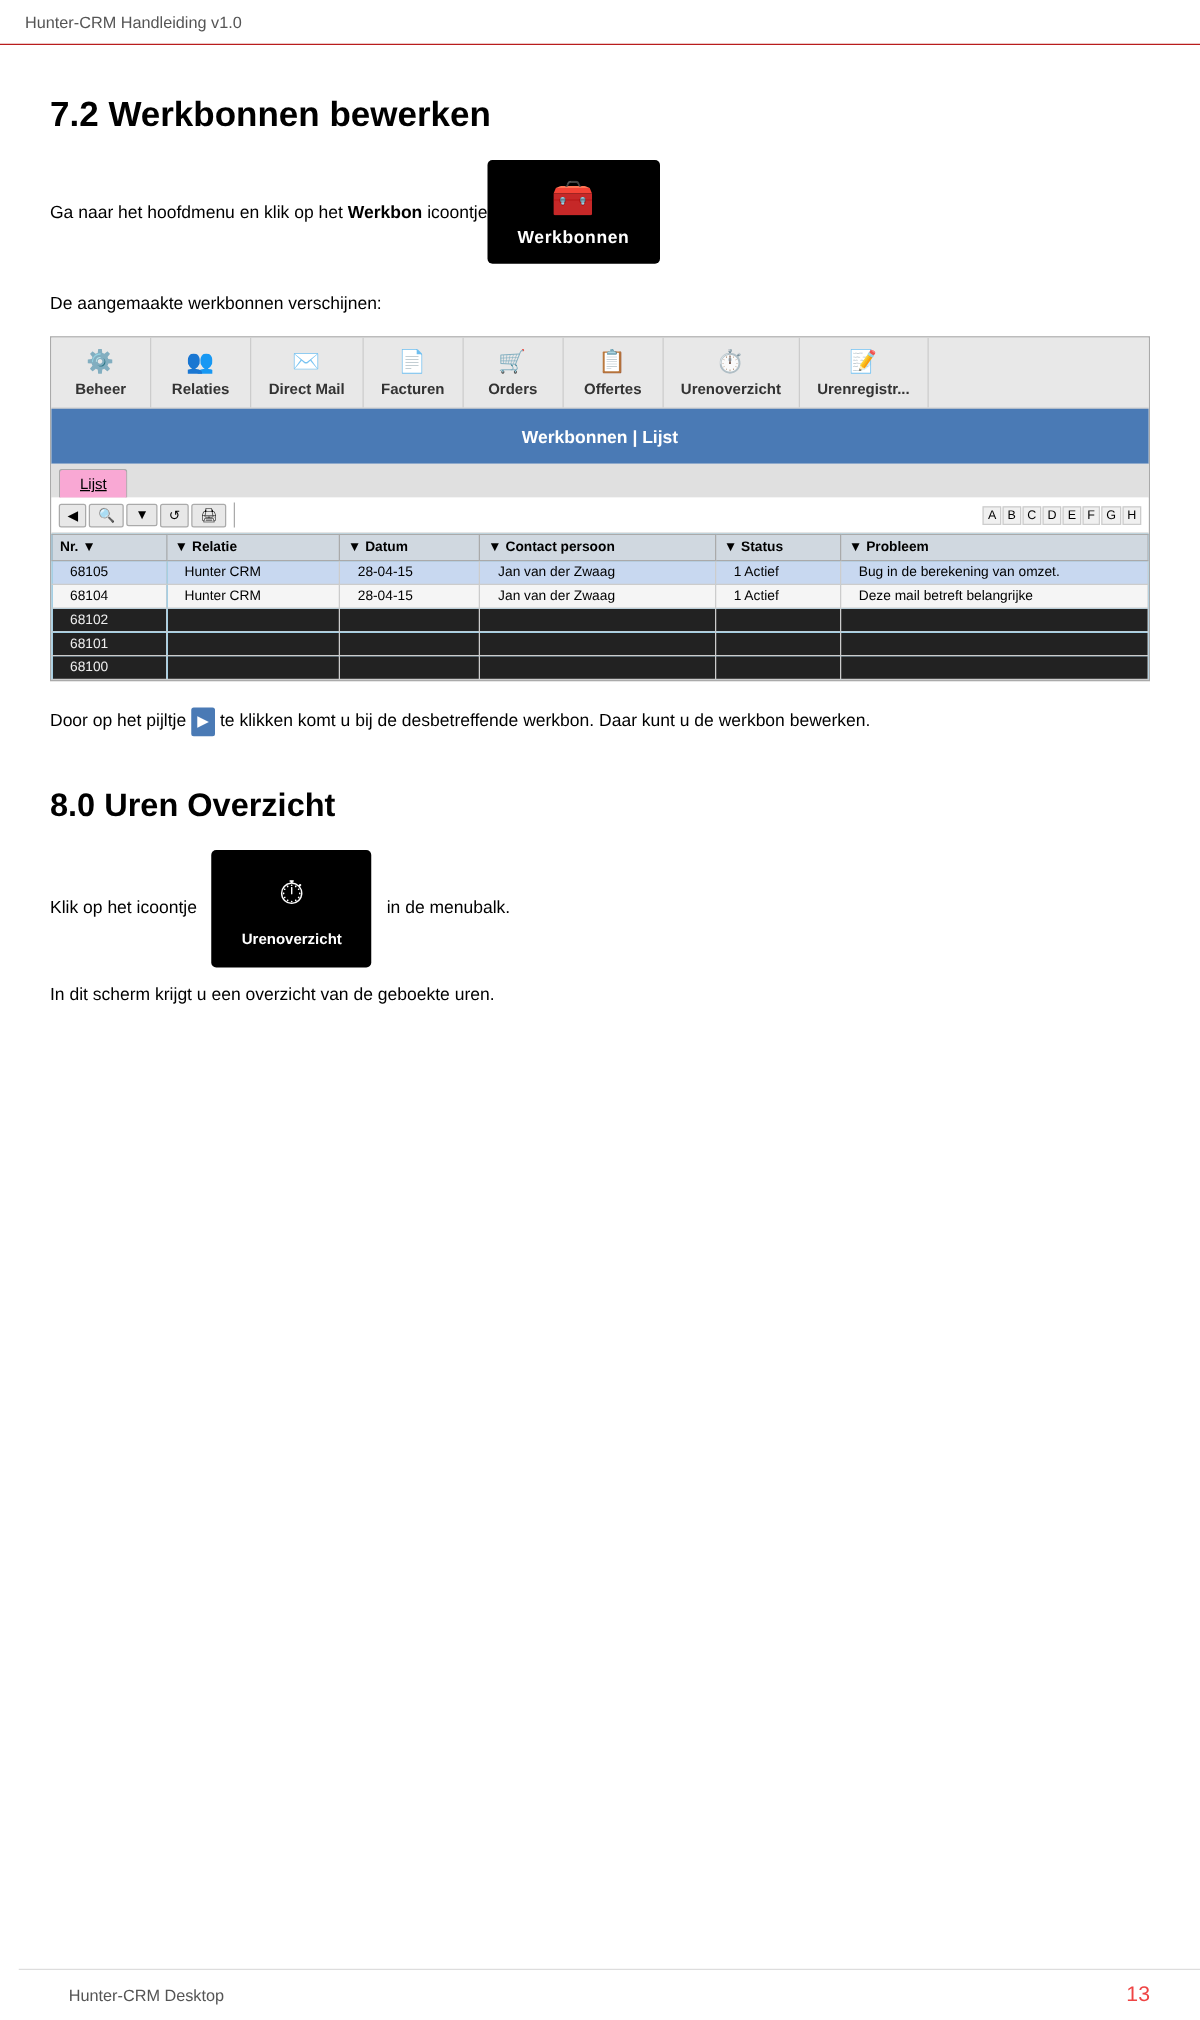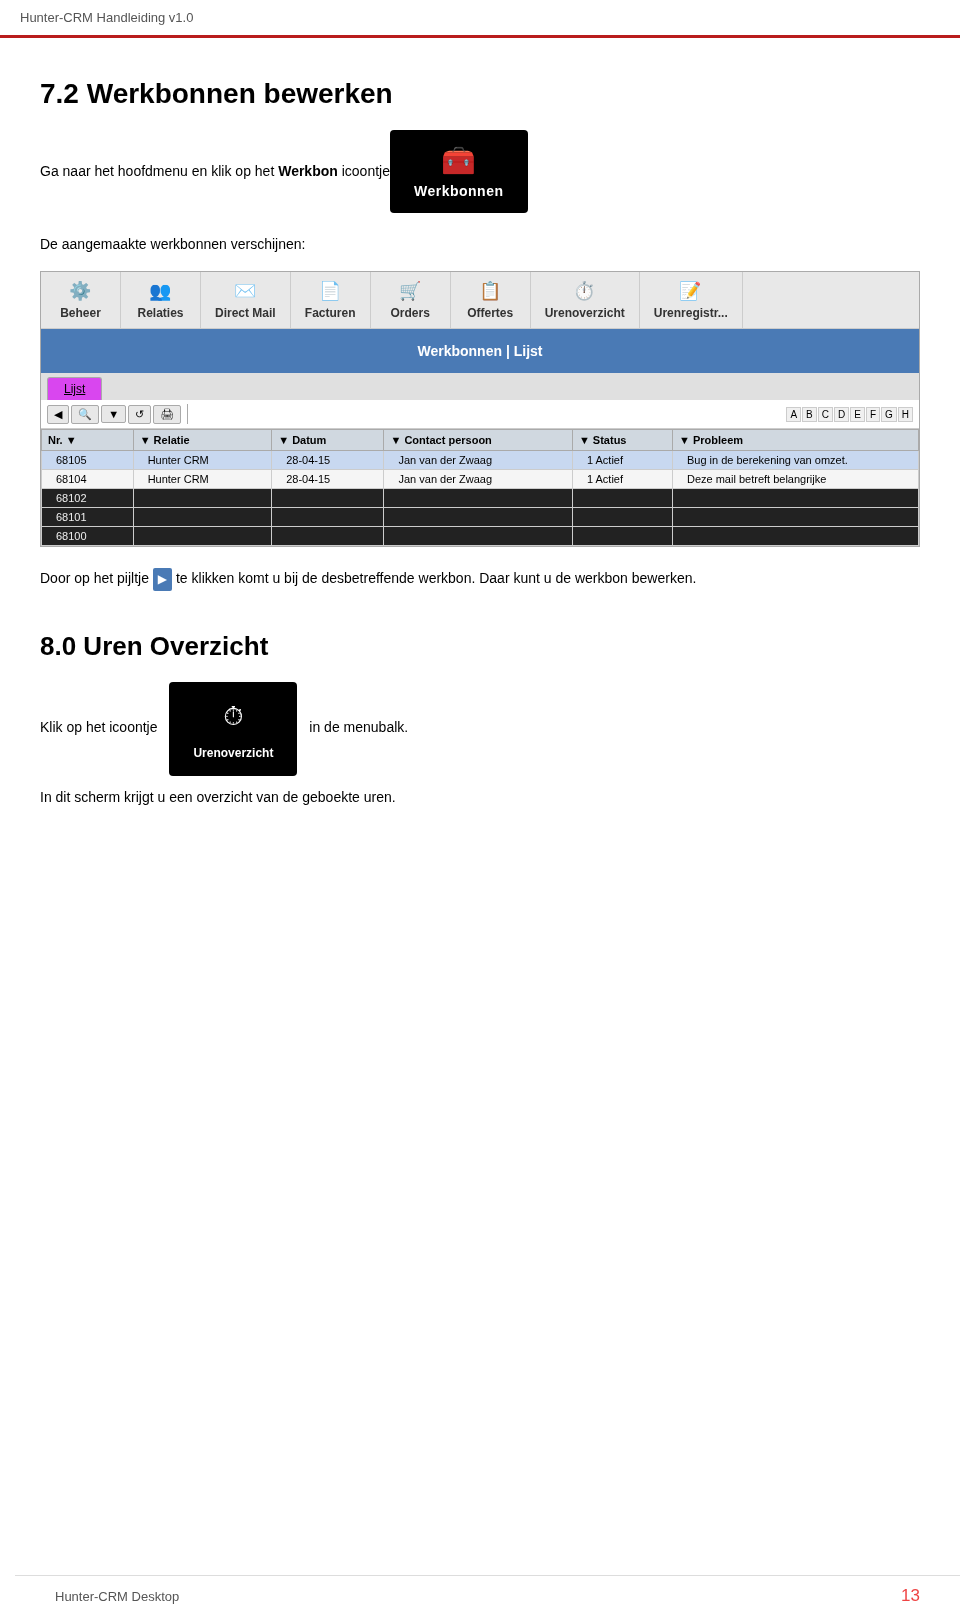--- a/index.html
+++ b/index.html
@@ -10,21 +10,21 @@
       color: #000;
       width: 960px;
       min-height: 1616px;
       position: relative;
     }
 
     .page-header {
       padding: 10px 20px;
       font-size: 13px;
       color: #555;
-      border-bottom: 3px solid #b91c1c;
+      border-bottom: 1px solid #b91c1c;
     }
 
     .content {
       padding: 20px 40px 60px 40px;
     }
 
     .section-title {
       font-size: 28px;
       font-weight: bold;
       margin-bottom: 20px;
@@ -127,21 +127,21 @@
       background: #c8c8c8;
       padding: 4px 16px;
       font-size: 12px;
       border-top-left-radius: 3px;
       border-top-right-radius: 3px;
       border: 1px solid #aaa;
       border-bottom: none;
     }
 
     .tab.active {
-      background: #d946ef;
+      background: #f9a8d4;
       text-decoration: underline;
     }
 
     
     .toolbar {
       background: #fff;
       padding: 4px 6px;
       display: flex;
       align-items: center;
       gap: 2px;

